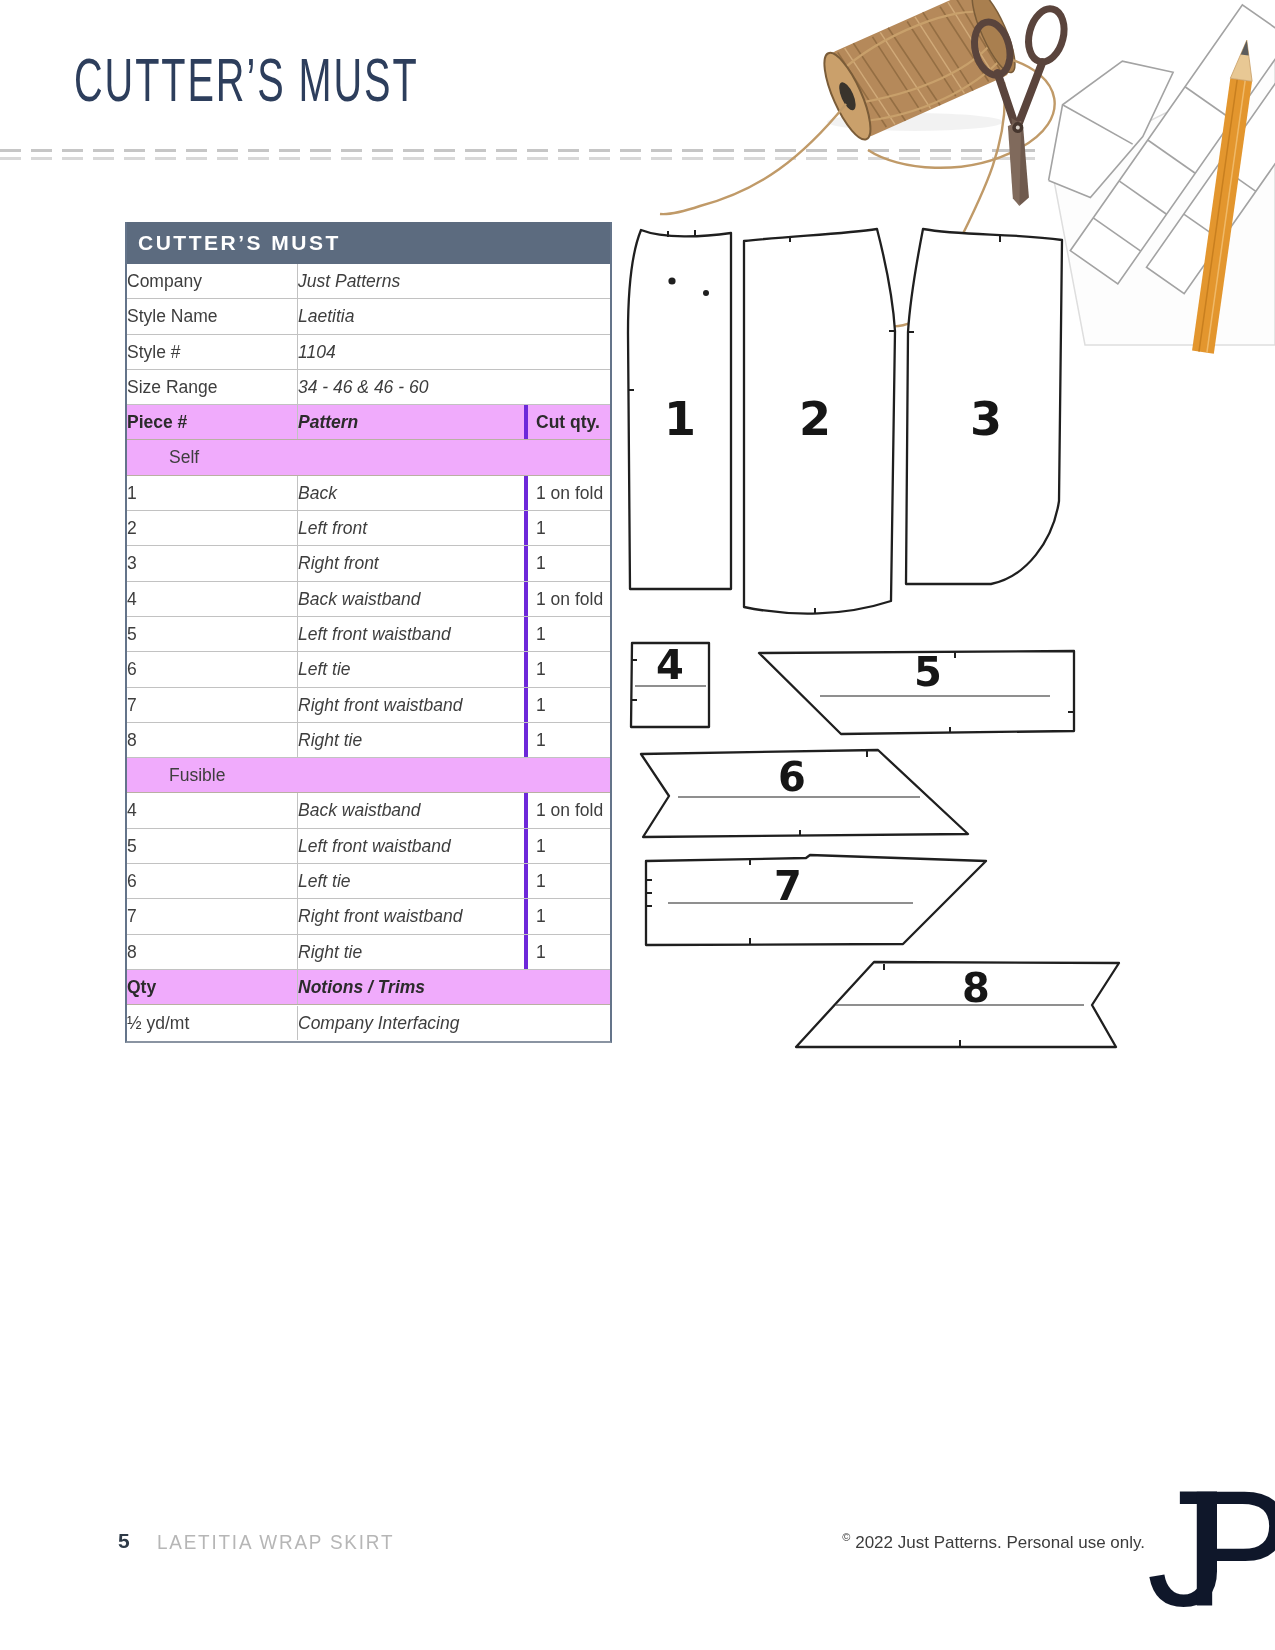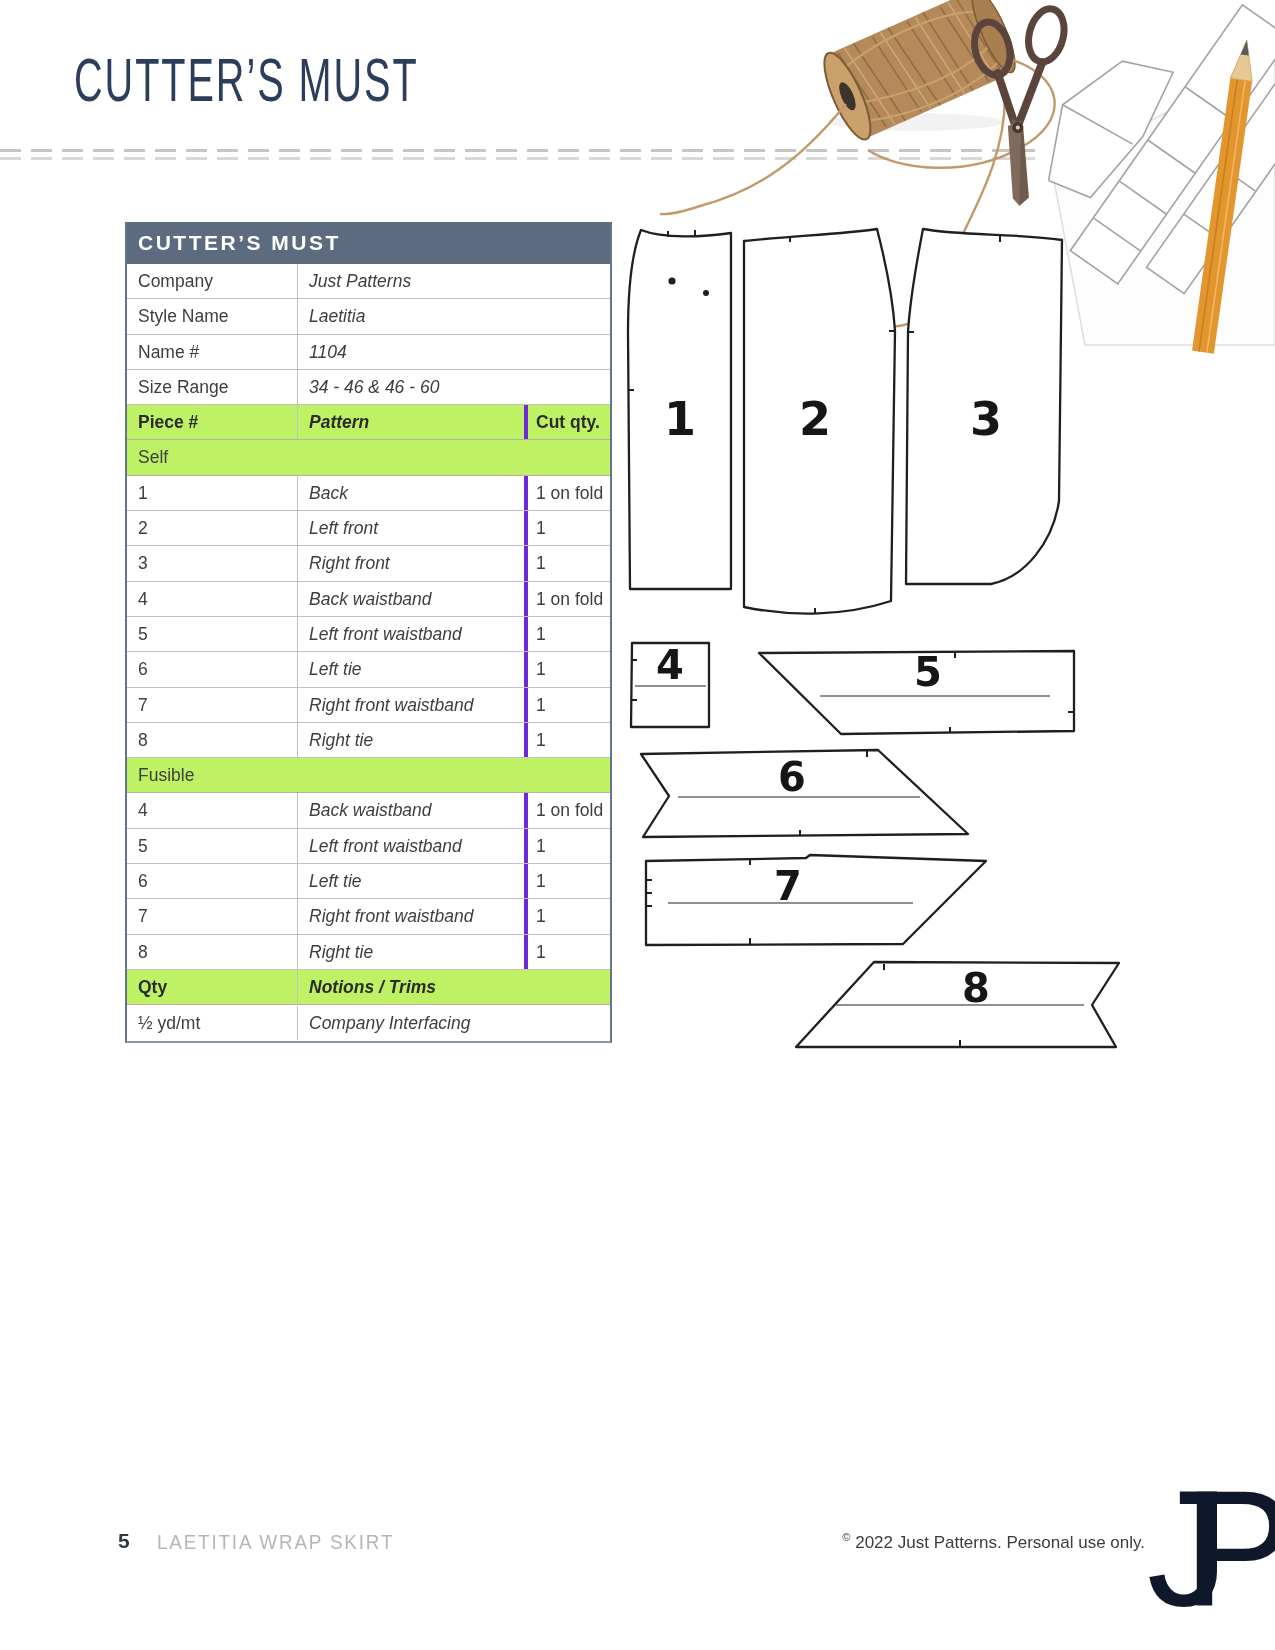--- a/index.html
+++ b/index.html
@@ -31,27 +31,27 @@
 
   
   .ctable{ position:absolute; left:125px; top:222px; width:487px; z-index:3;
            border-left:2px solid #64748a; border-right:2px solid #64748a;
            border-bottom:2px solid #8a94a2; background:#fff; }
   .ctable-title{ height:42px; background:#5c6b7f; color:#fff;
     font-size:21px; font-weight:700; letter-spacing:2.5px;
     line-height:42px; padding-left:11px; white-space:nowrap; }
   .trow{ display:flex; height:35.3px; border-bottom:1px solid #c2c2c2;
          font-size:17.5px; color:#3e3e3e; background:#fff; }
-  .trow>div{ line-height:34px; padding-left:11px; overflow:hidden; white-space:nowrap; }
+  .trow>div{ line-height:34px; overflow:hidden; white-space:nowrap; }
   .c1{ width:171px; border-right:1px solid #c2c2c2; }
   .c2{ flex:1;font-style:italic; }
   .c3{ width:86px; border-left:4px solid #6d28d9; padding-left:8px !important; }
-  .tan{ background:#bef264; border-bottom-color:#b9b0a2; }
+  .tan{ background:#f0abfc; border-bottom-color:#b9b0a2; }
   .bold{ font-weight:700; color:#2b2b2b; }
-  .full{ flex:1; }
+  .full{ flex:1;margin-left:42px; }
 
   
   .footer-page{ position:absolute; left:118px; top:1529px; font-size:21px;
     font-weight:700; color:#2e3a47; z-index:3; }
   .footer-doc{ position:absolute; left:157px; top:1530px; font-size:21px;
     color:#b6b6b6; letter-spacing:2px; white-space:nowrap;
     transform:scaleX(0.9); transform-origin:left center; z-index:3;}
   .footer-copy{ position:absolute; right:130px; top:1531px; font-size:17px;
     color:#3c3c3c; white-space:nowrap; z-index:3;}
   .footer-copy sup{ font-size:11px; }
@@ -217,21 +217,21 @@
 
   <div class="trow">
     <div class="c1">Company</div>
     <div class="c2">Just Patterns</div>
   </div>
   <div class="trow">
     <div class="c1">Style Name</div>
     <div class="c2">Laetitia</div>
   </div>
   <div class="trow">
-    <div class="c1">Name #</div>
+    <div class="c1">Style #</div>
     <div class="c2">1104</div>
   </div>
   <div class="trow">
     <div class="c1">Size Range</div>
     <div class="c2">34 - 46 &amp; 46 - 60</div>
   </div>
 
   <div class="trow tan">
     <div class="c1 bold">Piece #</div>
     <div class="c2 bold">Pattern</div>

